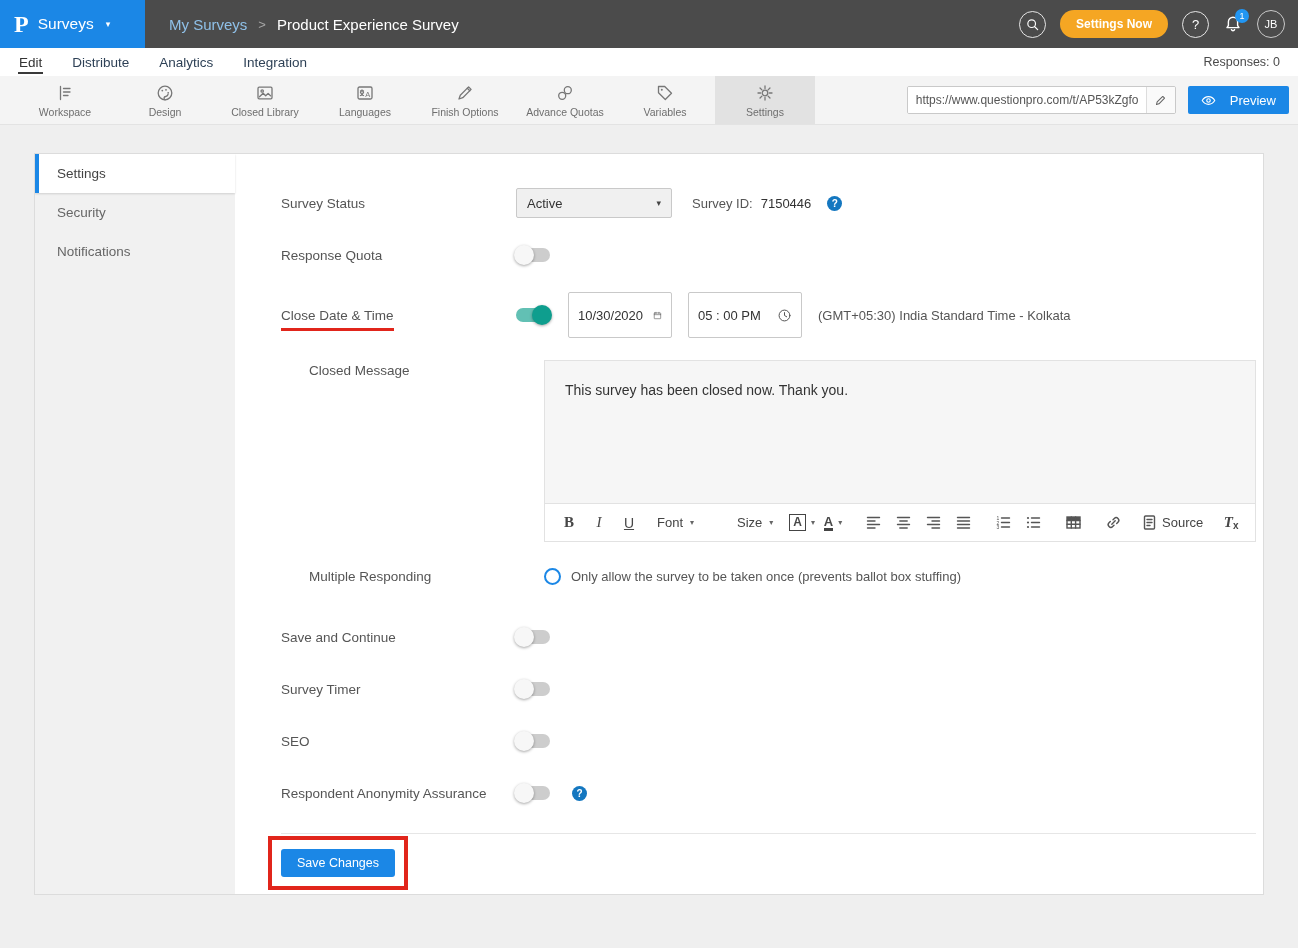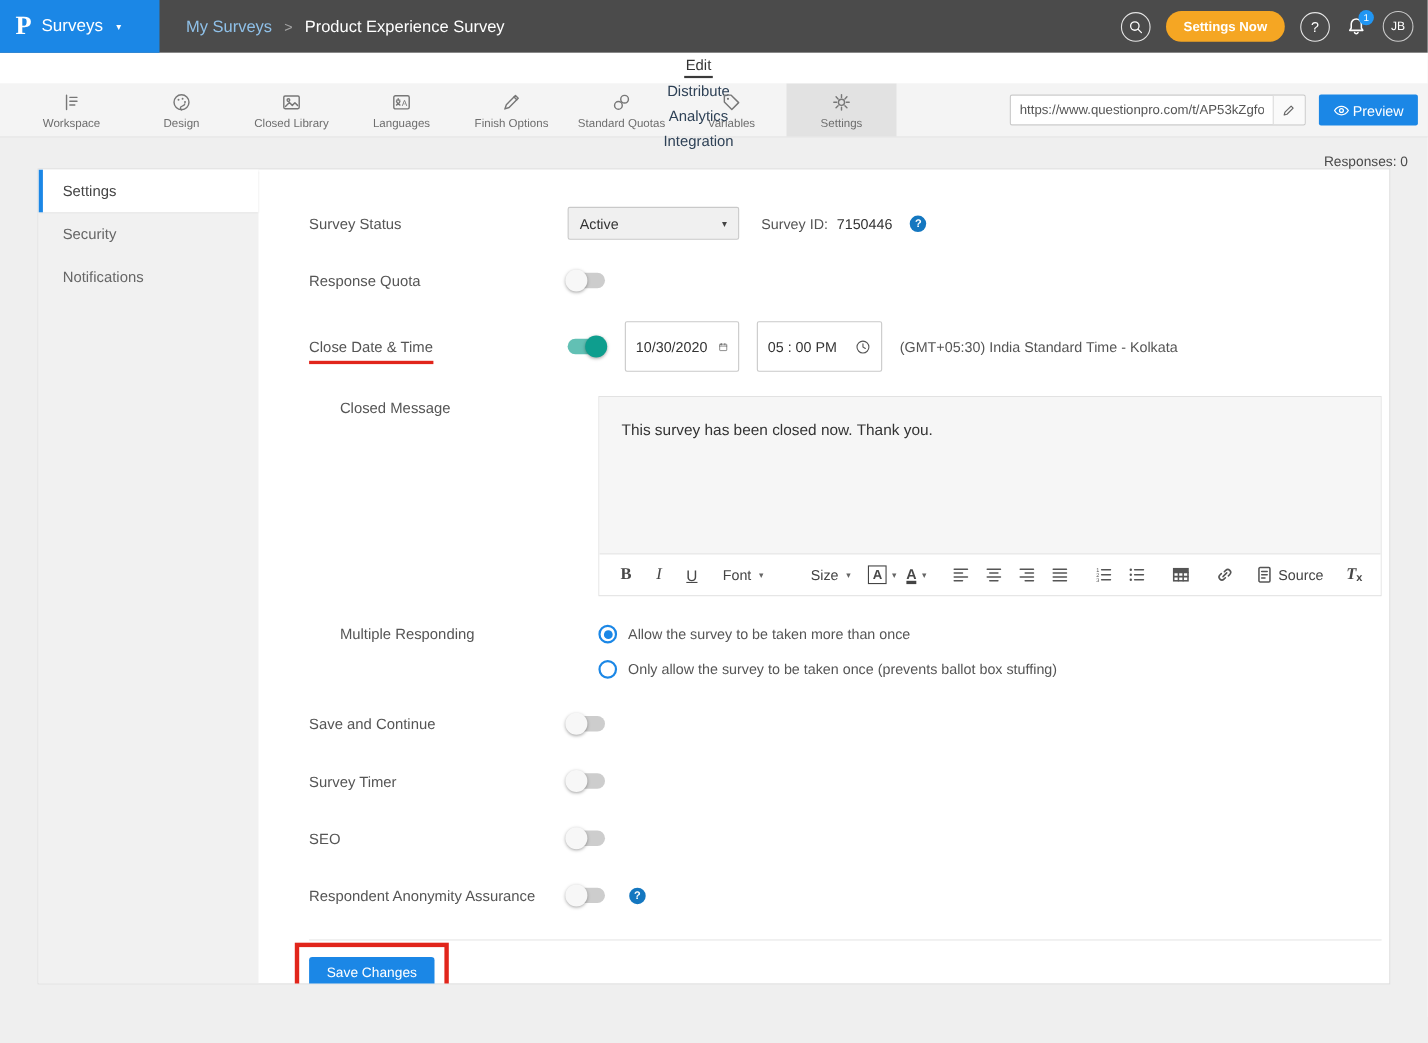--- a/index.html
+++ b/index.html
@@ -20,37 +20,37 @@
   .topbar-right { margin-left:auto; display:flex; align-items:center; gap:14px; padding-right:13px; }
   .circle-btn { width:27px; height:27px; border:1px solid rgba(255,255,255,.85); border-radius:50%; display:flex; align-items:center; justify-content:center; color:#fff; cursor:pointer; font-size:13px; flex-shrink:0; }
   .wic { stroke:#fff; fill:none; stroke-width:1.4; stroke-linecap:round; stroke-linejoin:round; width:15px; height:15px; }
   .bell { width:20px; height:20px; }
   .upgrade-btn { background:#f5a623; color:#fff; font-size:12px; font-weight:700; border:none; border-radius:14px; padding:7px 16px; cursor:pointer; }
   .bell-wrap { position:relative; cursor:pointer; display:flex; }
   .badge { position:absolute; top:-5px; right:-6px; background:#2196f3; color:#fff; width:14px; height:14px; border-radius:50%; font-size:9px; display:flex; align-items:center; justify-content:center; }
   .avatar { width:28px; height:28px; border:1px solid #c9c9c9; border-radius:50%; color:#fff; font-size:11px; display:flex; align-items:center; justify-content:center; cursor:pointer; }
 
   
-  .nav-row { height:28px; background:#fff; display:flex; align-items:center; padding:0 18px;flex-direction:column; }
+  .nav-row { height:28px; background:#fff; display:flex; align-items:center; padding:0 18px; }
   .tab { font-size:13.5px; color:#2e4156; margin-right:28px; cursor:pointer; padding:4px 1px 2px; border-bottom:2px solid transparent; }
   .tab.active { color:#333; border-bottom-color:#3a3a3a; }
   .responses { margin-left:auto; font-size:12.5px; color:#4a4a4a; }
 
   
   .ribbon { height:49px; background:#f4f4f4; display:flex; align-items:stretch; border-bottom:1px solid #e3e3e3; padding-left:15px; }
   .ribbon-item { width:100px; display:flex; flex-direction:column; align-items:center; justify-content:center; gap:3px; cursor:pointer; }
   .ribbon-item.active { background:#e2e2e2; }
   .ric { stroke:#777; fill:none; stroke-width:1.3; stroke-linecap:round; stroke-linejoin:round; width:20px; height:20px; }
   .ribbon-label { font-size:10.5px; color:#6e6e6e; white-space:nowrap; }
   .ribbon-right { margin-left:auto; display:flex; align-items:center; gap:12px; padding-right:9px; }
   .url-group { display:flex; align-items:center; border:1px solid #c9c9c9; background:#fff; height:28px; border-radius:2px; overflow:hidden; }
   .url-input { border:none; outline:none; width:238px; font-size:12px; color:#555; padding:0 8px; height:100%; }
   .url-edit { width:29px; height:28px; border:none; border-left:1px solid #ddd; display:flex; align-items:center; justify-content:center; cursor:pointer; background:#fafafa; }
   .gic { stroke:#666; fill:none; stroke-width:1.3; stroke-linecap:round; stroke-linejoin:round; }
-  .preview-btn { background:#1b87e6; color:#fff; border:none; border-radius:2px; height:28px; padding:0 13px; font-size:13px; display:flex; align-items:center; gap:3px; cursor:pointer; }
+  .preview-btn { background:#1b87e6; color:#fff; border:none; border-radius:2px; height:28px; padding:0 13px; font-size:13px; display:flex; align-items:center; gap:14px; cursor:pointer; }
 
   
   .page { padding:28px 34px 0; }
   .card { background:#fff; border:1px solid #dcdcdc; height:742px; display:flex; overflow:hidden; }
   .side { width:200px; background:#f1f1f1; flex-shrink:0; }
   .side-item { height:39px; display:flex; align-items:center; padding-left:22px; font-size:13.5px; color:#666; cursor:pointer; }
   .side-item.active { background:#fff; border-left:4px solid #1b87e6; padding-left:18px; color:#444; box-shadow:0 1px 2px rgba(0,0,0,.14); }
   .main { flex:1; padding:34px 40px 0 46px; }
 
   
@@ -189,21 +189,21 @@
           <path d="M4 16l1.3-3.8L13.6 3.9l2.5 2.5-8.3 8.3L4 16z"></path>
           <path d="M12.3 5.2l2.5 2.5"></path>
         </svg>
       <span class="ribbon-label">Finish Options</span>
     </div>
     <div class="ribbon-item">
       <svg class="ric" viewBox="0 0 20 20">
           <circle cx="7.2" cy="12.8" r="3.5"></circle>
           <circle cx="12.8" cy="7.2" r="3.5"></circle>
         </svg>
-      <span class="ribbon-label">Standard Quotas</span>
+      <span class="ribbon-label">Advance Quotas</span>
     </div>
     <div class="ribbon-item">
       <svg class="ric" viewBox="0 0 20 20">
           <path d="M3.5 3.5h6.2l6.8 6.8-6.2 6.2-6.8-6.8V3.5z"></path>
           <circle cx="6.8" cy="6.8" r="1" fill="#777" stroke="none"></circle>
         </svg>
       <span class="ribbon-label">Variables</span>
     </div>
     <div class="ribbon-item active">
       <svg class="ric" viewBox="0 0 20 20">
@@ -368,24 +368,20 @@
                   <span class="txx">x</span>
               </button>
             </div>
           </div>
         </div>
 
         <div class="frow top" style="margin-bottom:26px;">
           <div class="flabel">Multiple Responding</div>
           <div class="radio-group">
             <label class="radio-row">
-              <span class="radio selected"></span>
-              <span>Allow the survey to be taken more than once</span>
-            </label>
-            <label class="radio-row">
               <span class="radio"></span>
               <span>Only allow the survey to be taken once (prevents ballot box stuffing)</span>
             </label>
           </div>
         </div>
 
         <div class="frow">
           <div class="flabel">Save and Continue</div>
           <div class="toggle">
               <div class="knob"></div>

